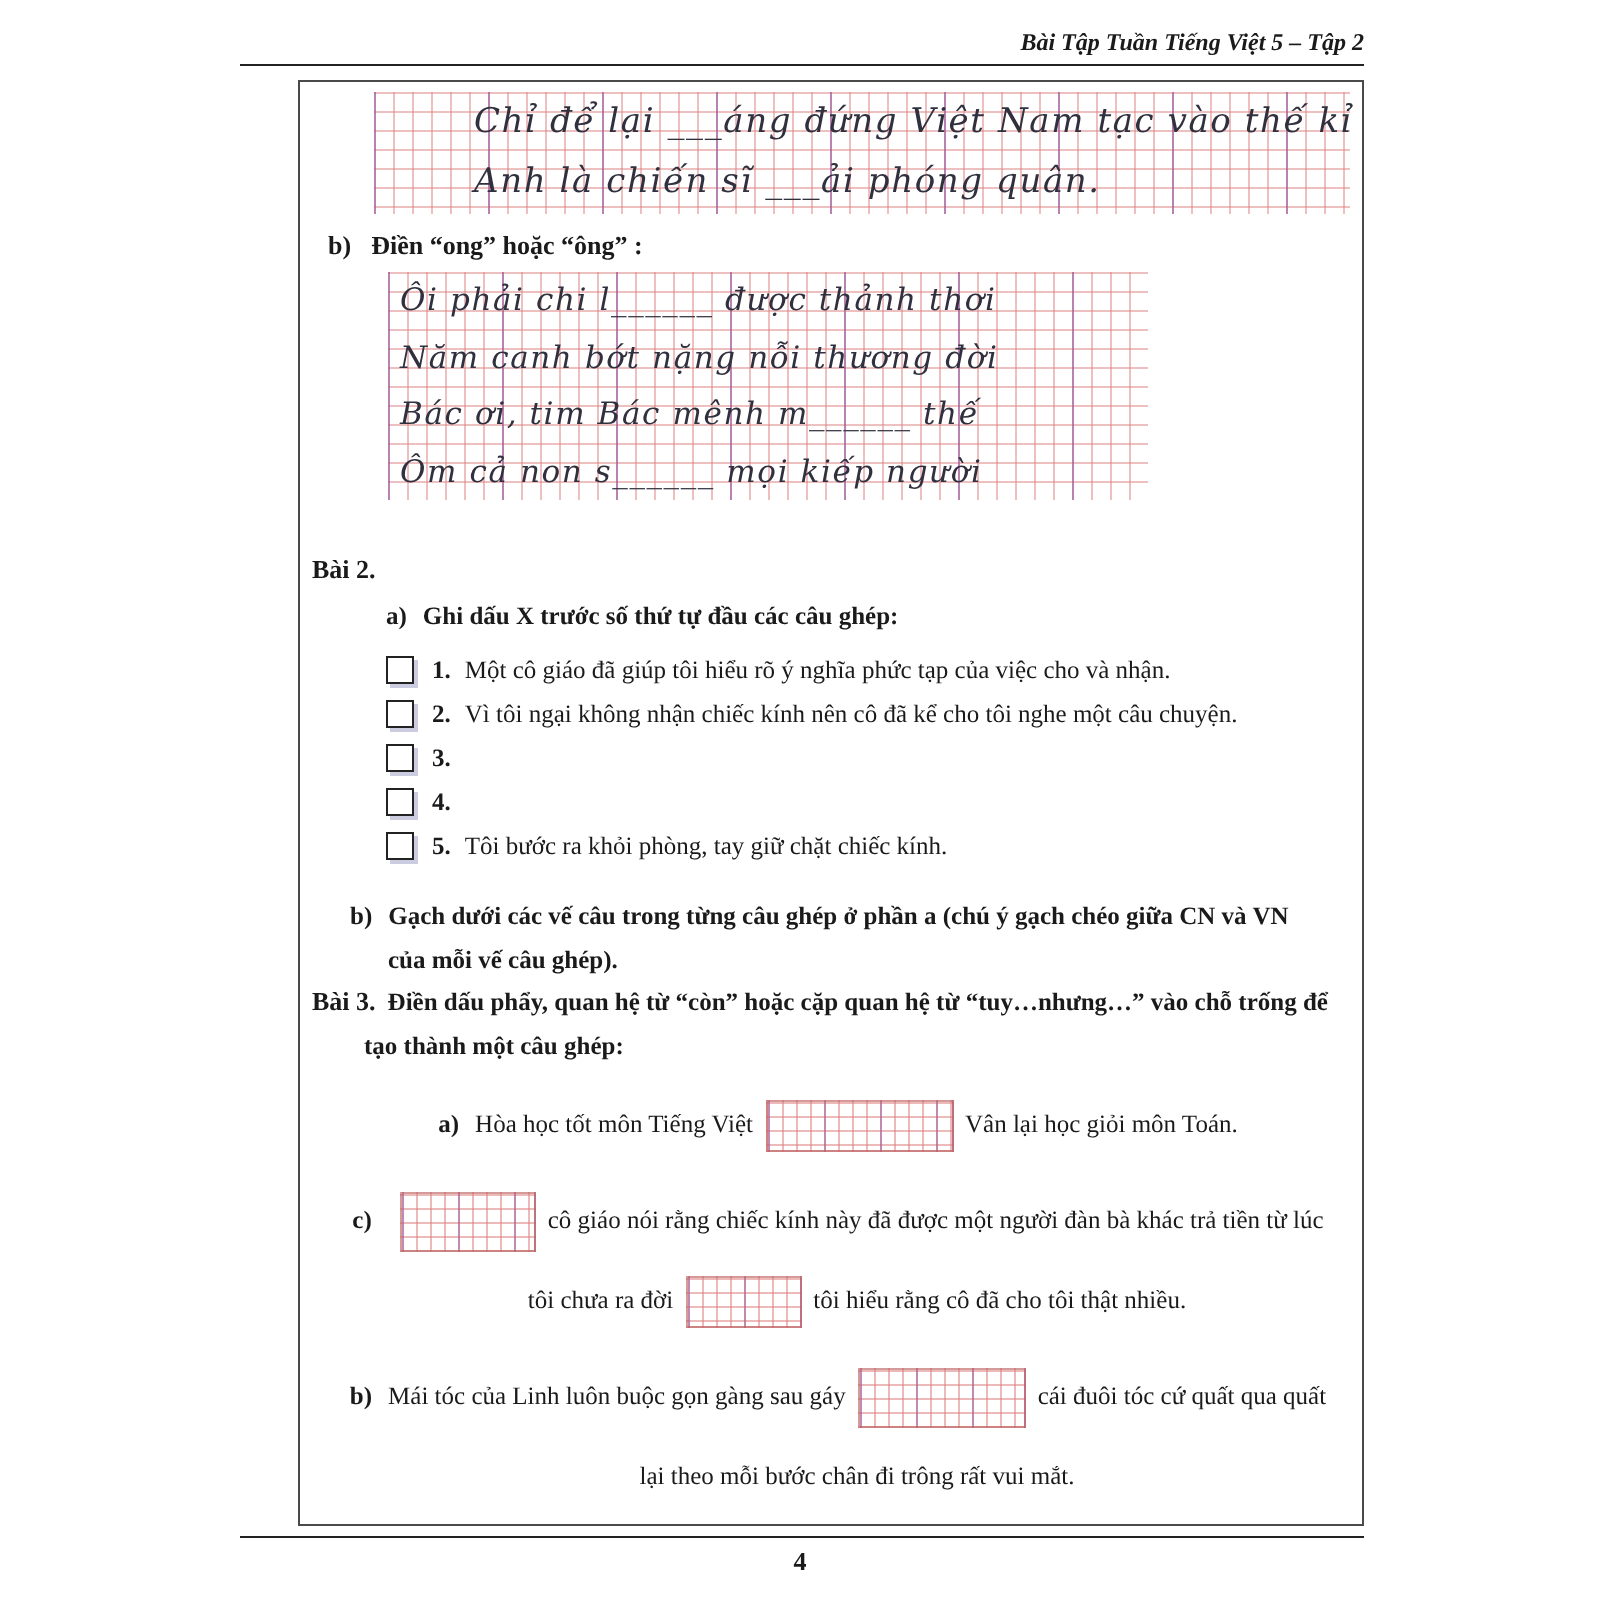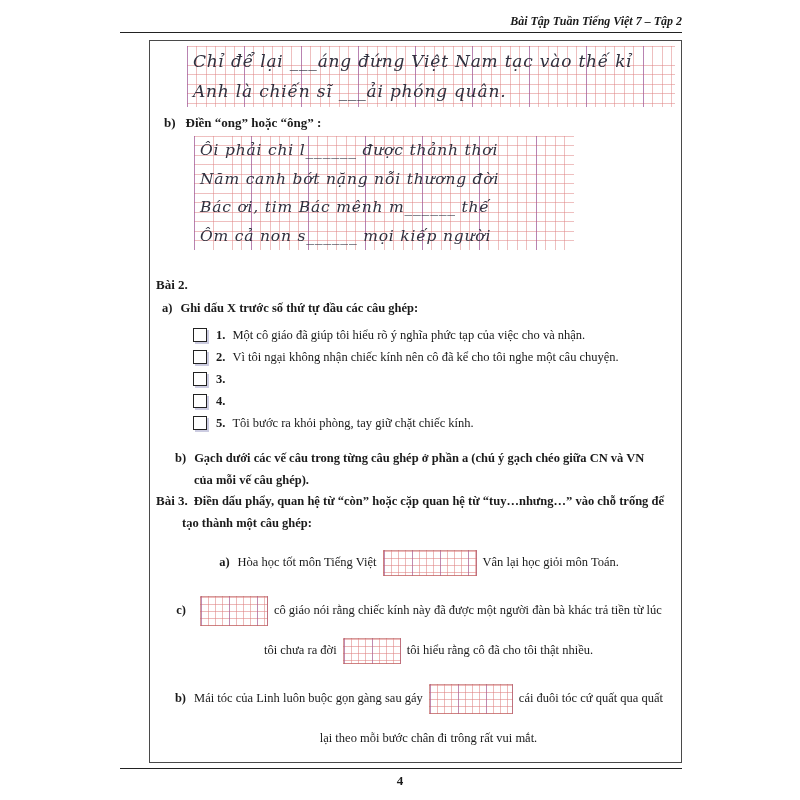--- a/index.html
+++ b/index.html
@@ -19,42 +19,42 @@
 
   
   .grid-paper {
     position:absolute;
     background-color:#fff;
     background-image:
       repeating-linear-gradient(to right,  rgba(140,80,165,0.55) 0 1.1px, transparent 1.1px 57px),
       repeating-linear-gradient(to right,  rgba(222,128,128,0.50) 0 0.8px, transparent 0.8px 9.5px),
       repeating-linear-gradient(to bottom, rgba(222,128,128,0.50) 0 0.8px, transparent 0.8px 9.5px);
   }
-  .grid-top  { left:186px; top:45px;  width:488px; height:61px; }
+  .grid-top  { left:186px; top:45px;  width:488px; height:61px;padding-left:44px; }
   .grid-ong  { left:193px; top:135px; width:380px; height:114px; }
 
   .cursive-line {
     font-family:"DejaVu Serif", serif;
     font-style:italic;
     color:#30303e;
     white-space:nowrap;
     padding-left:6px;
     letter-spacing:0.8px;
   }
   .grid-top .cursive-line { height:30px; line-height:30px; font-size:17px; }
   .grid-ong .cursive-line { height:28.5px; line-height:28.5px; font-size:15.5px; }
 
   
   .section-b { position:absolute; left:163px; top:114px; font-size:13px; font-weight:bold; }
   .section-b .lbl { margin-right:10px; }
 
   
   .bai2 { position:absolute; left:155px; top:276px; width:510px; font-size:12.5px;font-family:Liberation Serif, serif; }
   .bai-title { font-weight:bold; font-size:13px; }
-  .part-head { margin-top:8px; margin-left:6px; font-weight:bold; }
+  .part-head { margin-top:8px; margin-left:37px; font-weight:bold; }
   .part-head .lbl { margin-right:8px; }
   .cb-list { margin-top:8px; margin-left:37px; }
   .cb-row { display:flex; align-items:center; height:22px; }
   .checkbox {
     width:14px; height:14px; flex:none; background:#fff;
     border:1.6px solid #222;
     box-shadow:2px 2px 0 rgba(110,110,170,0.35);
     margin-right:9px;
   }
   .cb-num { font-weight:bold; margin-right:7px; }
@@ -80,21 +80,21 @@
   .ag-a  { width:94px; height:26px; }
   .ag-b  { width:84px; height:30px; }
   .ag-c1 { width:68px; height:30px; }
   .ag-c2 { width:58px; height:26px; }
 </style>
 </head>
 <body>
 
 <div class="page">
 
-  <div class="header-title">Bài Tập Tuần Tiếng Việt 7 – Tập 2</div>
+  <div class="header-title">Bài Tập Tuần Tiếng Việt 5 – Tập 2</div>
   <div class="header-rule"></div>
 
   <div class="frame">
 
     <div class="grid-paper grid-top" style="left:37px; top:5px;">
       <div class="cursive-line">Chỉ để lại ___áng đứng Việt Nam tạc vào thế kỉ</div>
       <div class="cursive-line">Anh là chiến sĩ ___ải phóng quân.</div>
     </div>
 
     <div class="section-b" style="left:14px; top:74px; position:absolute;">

